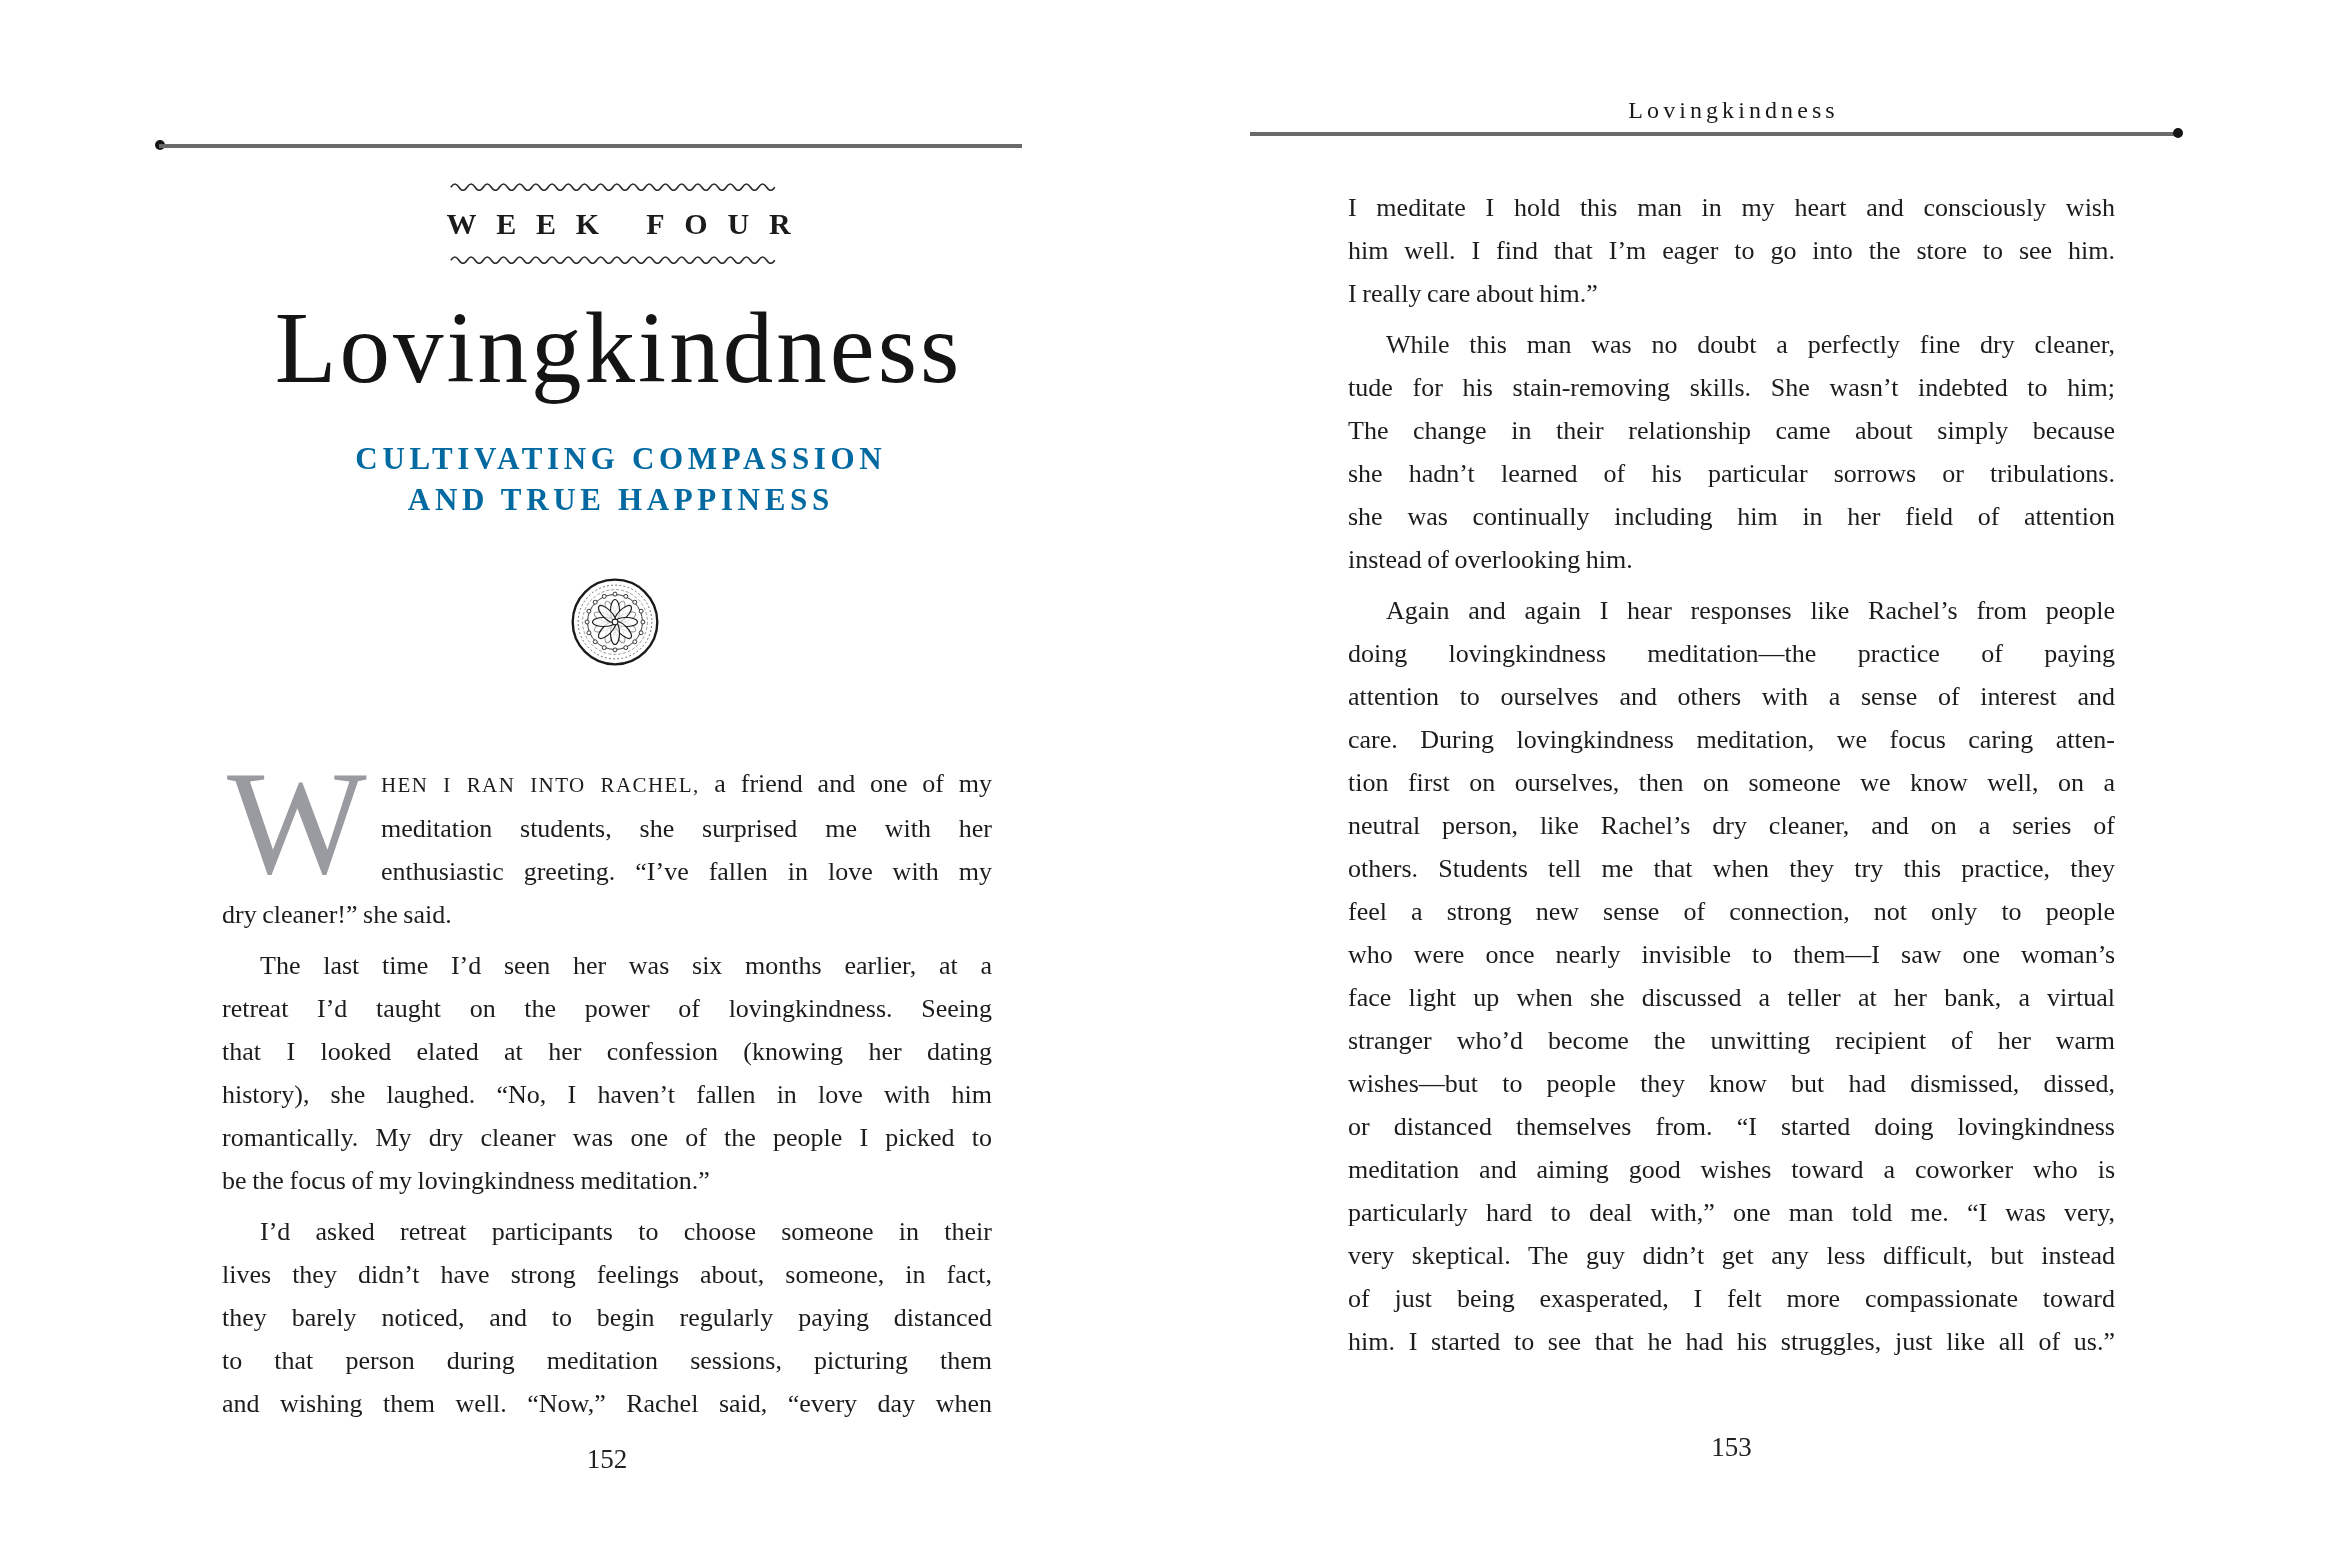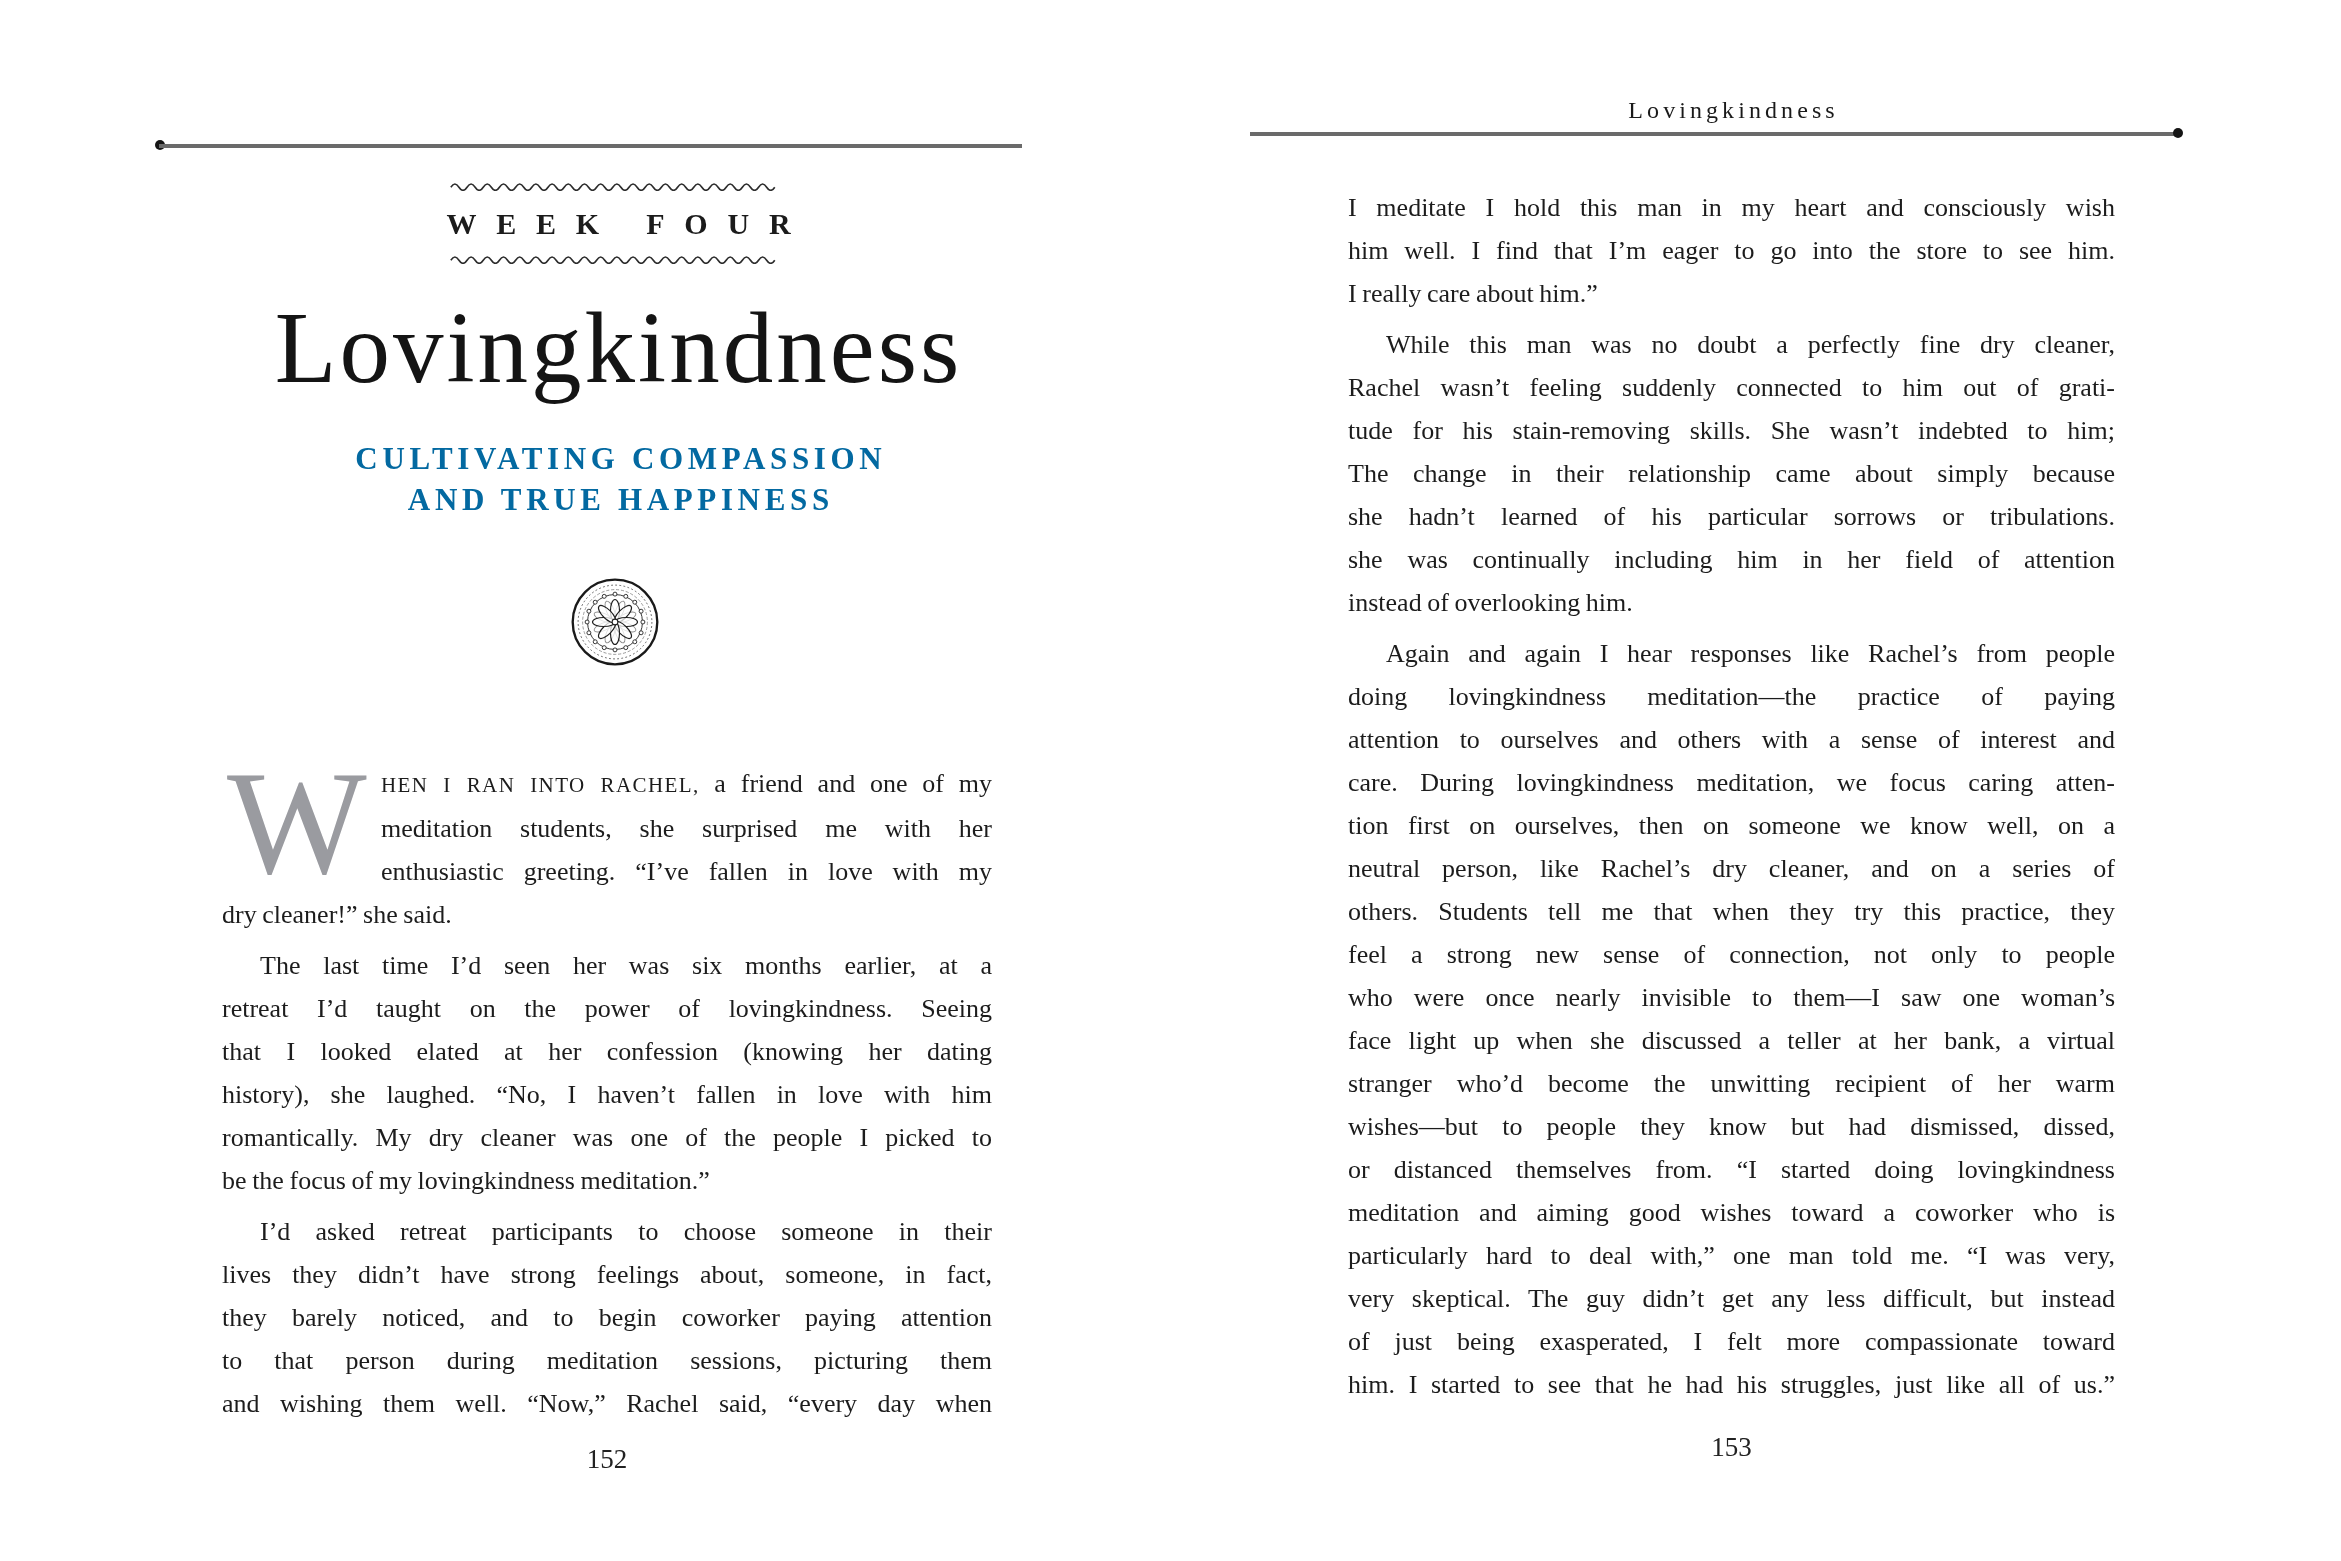--- a/index.html
+++ b/index.html
@@ -133,40 +133,39 @@
     <div class="bl dropline">enthusiastic greeting. “I’ve fallen in love with my</div>
     <div class="bl end">dry cleaner!” she said.</div>
     <div class="bl ind">The last time I’d seen her was six months earlier, at a</div>
     <div class="bl">retreat I’d taught on the power of lovingkindness. Seeing</div>
     <div class="bl">that I looked elated at her confession (knowing her dating</div>
     <div class="bl">history), she laughed. “No, I haven’t fallen in love with him</div>
     <div class="bl">romantically. My dry cleaner was one of the people I picked to</div>
     <div class="bl end">be the focus of my lovingkindness meditation.”</div>
     <div class="bl ind">I’d asked retreat participants to choose someone in their</div>
     <div class="bl">lives they didn’t have strong feelings about, someone, in fact,</div>
-    <div class="bl">they barely noticed, and to begin coworker paying attention</div>
+    <div class="bl">they barely noticed, and to begin regularly paying distanced</div>
     <div class="bl">to that person during meditation sessions, picturing them</div>
     <div class="bl">and wishing them well. “Now,” Rachel said, “every day when</div>
   </div>
 
   <div class="pagenum" style="left:222px;">152</div>
 </div>
 
 <div class="abs" style="left:1171px;top:0;width:1171px;height:1561px;">
 
   <div class="running-header" style="left:177px;">Lovingkindness</div>
   <div class="rule" style="left:79px;width:927px;"></div>
   <span class="rule-dot" style="left:1002px;"></span>
 
   <div class="bodyblock" style="left:177px;top:186px;width:767px;">
     <div class="bl">I meditate I hold this man in my heart and consciously wish</div>
     <div class="bl">him well. I find that I’m eager to go into the store to see him.</div>
     <div class="bl end">I really care about him.”</div>
     <div class="bl ind">While this man was no doubt a perfectly fine dry cleaner,</div>
-    <div class="bl">Rachel wasn’t feeling suddenly connected to him out of grati-</div>
     <div class="bl">tude for his stain-removing skills. She wasn’t indebted to him;</div>
     <div class="bl">The change in their relationship came about simply because</div>
     <div class="bl">she hadn’t learned of his particular sorrows or tribulations.</div>
     <div class="bl">she was continually including him in her field of attention</div>
     <div class="bl end">instead of overlooking him.</div>
     <div class="bl ind">Again and again I hear responses like Rachel’s from people</div>
     <div class="bl">doing lovingkindness meditation—the practice of paying</div>
     <div class="bl">attention to ourselves and others with a sense of interest and</div>
     <div class="bl">care. During lovingkindness meditation, we focus caring atten-</div>
     <div class="bl">tion first on ourselves, then on someone we know well, on a</div>

